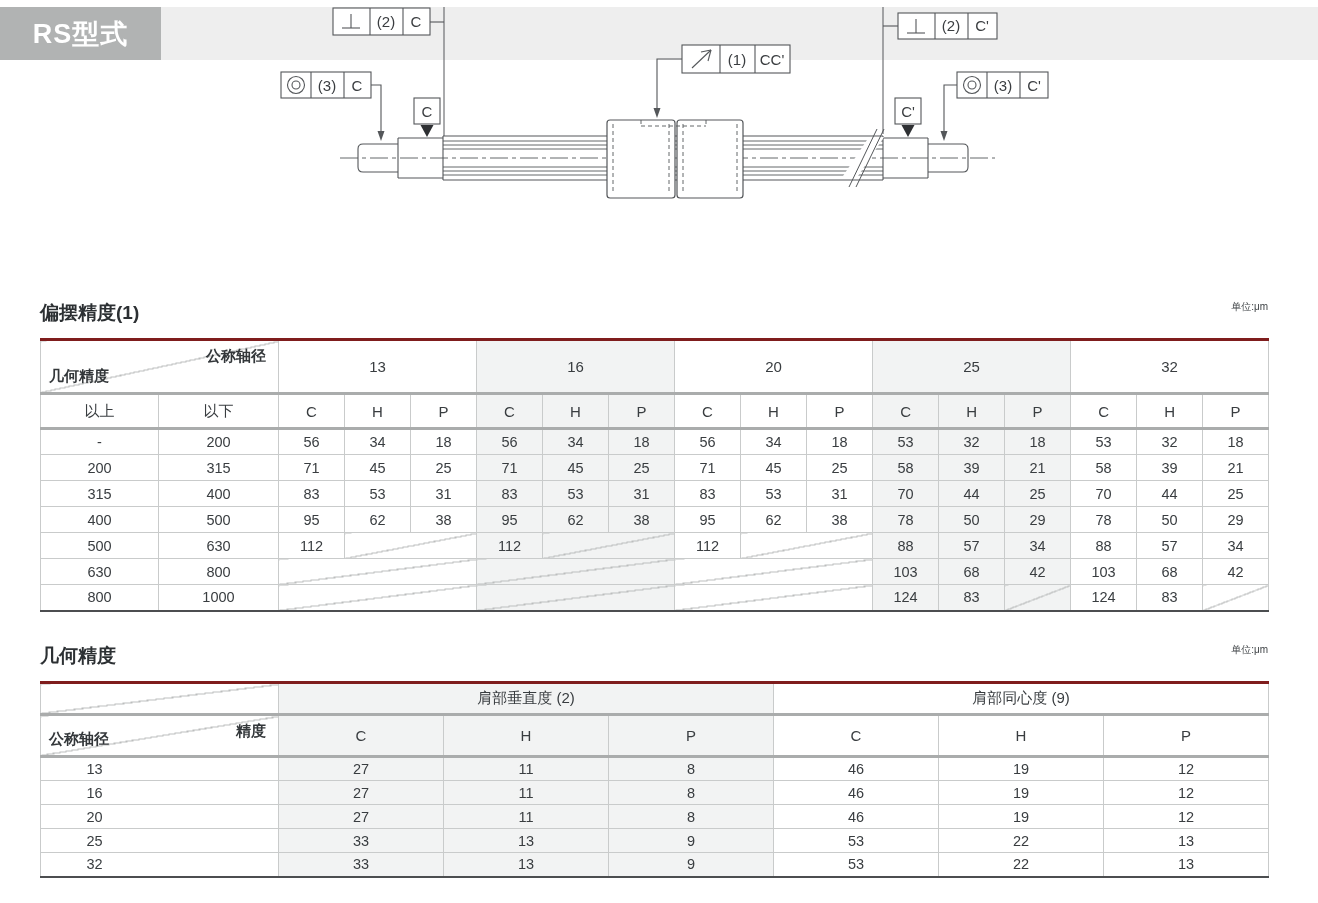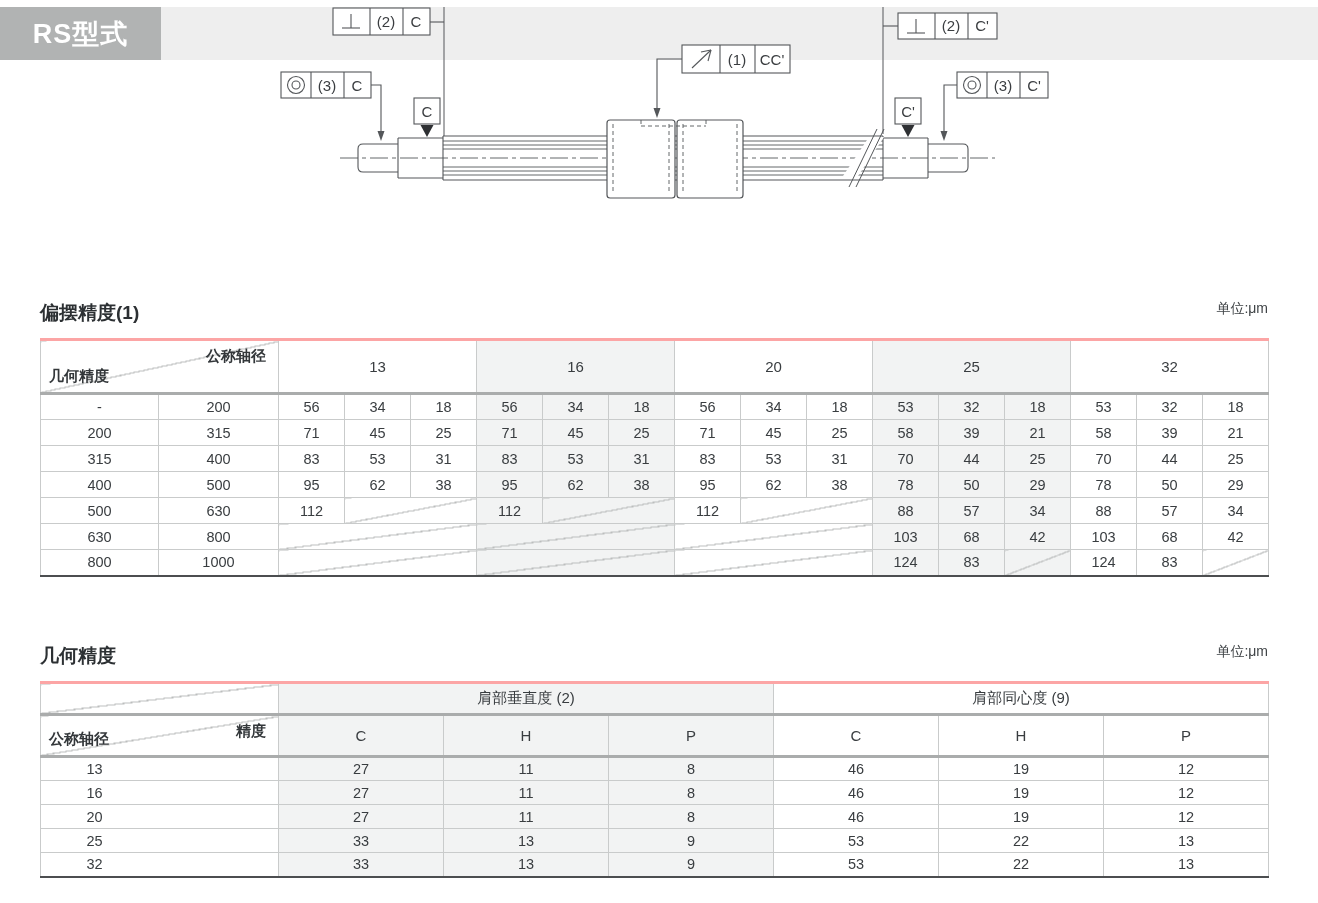--- a/index.html
+++ b/index.html
@@ -18,26 +18,26 @@
   }
   
   .diagram { position:absolute; left:0; top:0; }
   .diagram text { fill:#3a3d40; font-family:"Liberation Sans","DejaVu Sans",sans-serif; }
   
   .section-head {
     position:absolute; left:40px; width:1228px;
     display:flex; justify-content:space-between; align-items:flex-start;
   }
   .sec-title { font-size:19px; font-weight:bold; color:#2c3033; }
-  .sec-unit  { font-size:14px; color:#3f4346; padding-bottom:1px; }
+  .sec-unit  { font-size:10px; color:#3f4346; padding-bottom:1px; }
   
   table.tbl {
     position:absolute; left:40px; border-collapse:collapse; table-layout:fixed;
     width:1228px; background:#ffffff;
-    border-top:3px solid #fca5a5; border-bottom:2px solid #4c4e50;
+    border-top:3px solid #7f1d1d; border-bottom:2px solid #4c4e50;
   }
   .tbl td, .tbl th {
     border:1px solid #c9cbcb; padding:0; margin:0;
     text-align:center; vertical-align:middle;
     font-weight:normal; font-size:14.5px; color:#393d40;
   }
   .tbl th { font-size:15px; }
   .tbl tr.thick-under > td, .tbl tr.thick-under > th { border-bottom:3px solid #aaacac; }
   .t1 { top:338px; }
   .t2 { top:681px; }
@@ -224,20 +224,39 @@
       <tr class="h1 thick-under">
     <td colspan="2" class="corner slash">
       <span class="c-tr">公称轴径</span>
       <span class="c-bl">几何精度</span>
     </td>
     <th colspan="3">13</th>
     <th colspan="3" class="sh">16</th>
     <th colspan="3">20</th>
     <th colspan="3" class="sh">25</th>
     <th colspan="3">32</th>
+  </tr>
+  <tr class="h2 thick-under">
+    <th>以上</th>
+    <th>以下</th>
+    <th>C</th>
+    <th>H</th>
+    <th>P</th>
+    <th class="sh">C</th>
+    <th class="sh">H</th>
+    <th class="sh">P</th>
+    <th>C</th>
+    <th>H</th>
+    <th>P</th>
+    <th class="sh">C</th>
+    <th class="sh">H</th>
+    <th class="sh">P</th>
+    <th>C</th>
+    <th>H</th>
+    <th>P</th>
   </tr>
   <tr class="d">
     <td>-</td>
     <td>200</td>
     <td>56</td>
     <td>34</td>
     <td>18</td>
     <td class="sh">56</td>
     <td class="sh">34</td>
     <td class="sh">18</td>

